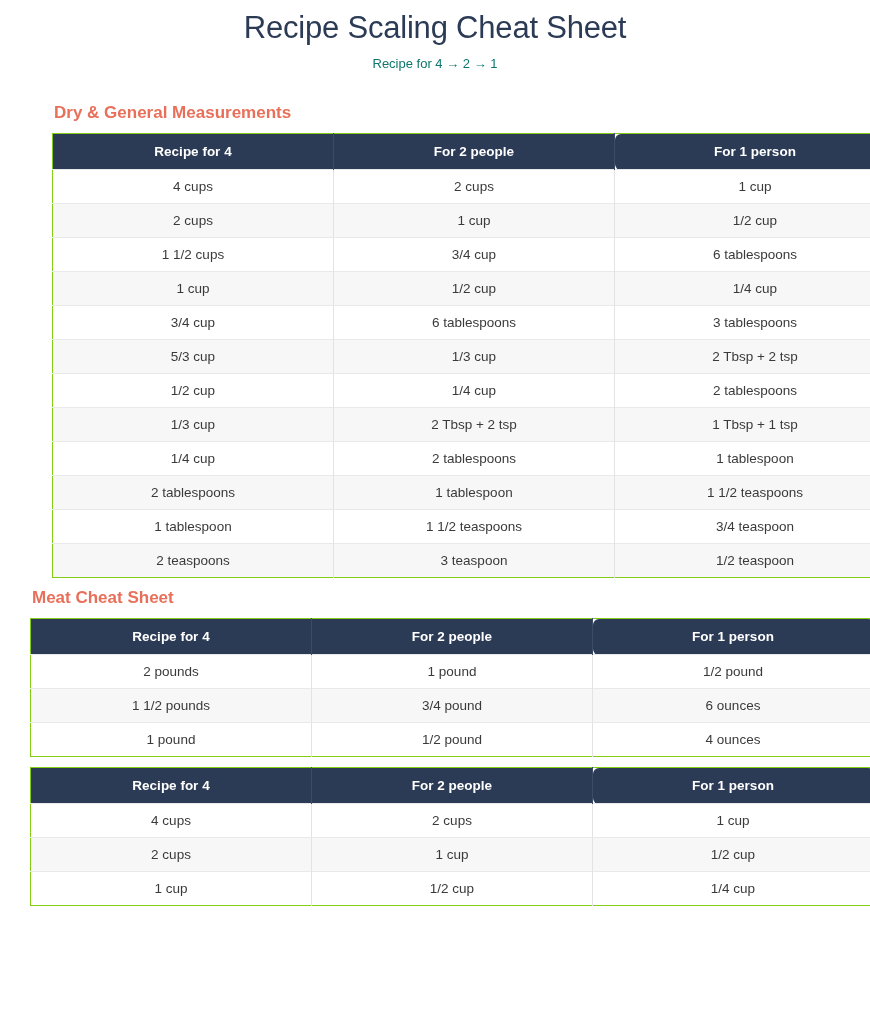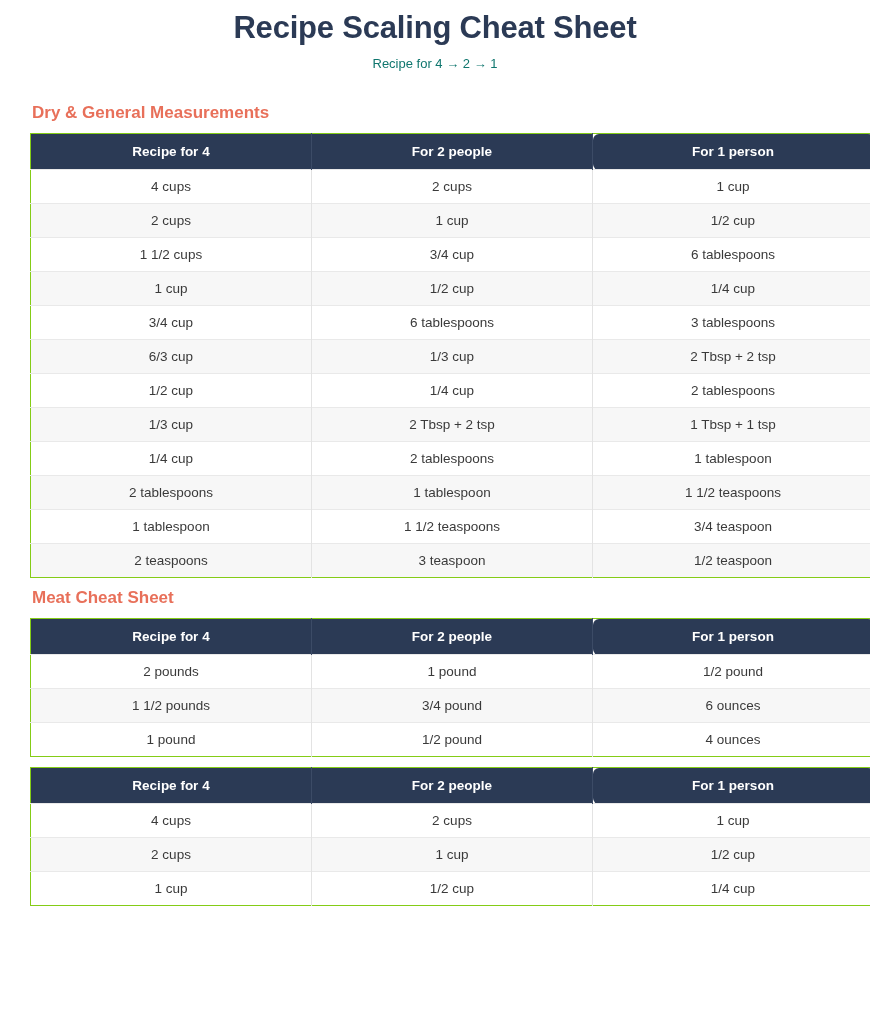--- a/index.html
+++ b/index.html
@@ -15,36 +15,37 @@
     -webkit-font-smoothing: antialiased;
   }
   .page {
     width: 870px;
     box-sizing: border-box;
     padding: 0 30px 20px 30px;
   }
   .doc-title {
     text-align: center;
     font-size: 31px;
-    font-weight: bold;
+    font-weight: normal;
     color: #2b3a55;
     margin: 10px 0 0 0;
     letter-spacing: -0.2px;
   }
   .doc-subtitle {
     text-align: center;
     font-size: 13px;
     color: #0f766e;
     margin: 10px 0 0 0;
   }
   .section {
     margin-top: 10px;
   }
   .section:first-of-type {
     margin-top: 32px;
+    margin-left: 22px;
   }
   .section-title {
     font-size: 17px;
     font-weight: bold;
     color: #e8705a;
     margin: 0 0 10px 2px;
   }
   table.cheat {
     width: 844px;
     border-collapse: collapse;
@@ -119,21 +120,21 @@
               <td>1 cup</td>
               <td>1/2 cup</td>
               <td>1/4 cup</td>
             </tr>
             <tr>
               <td>3/4 cup</td>
               <td>6 tablespoons</td>
               <td>3 tablespoons</td>
             </tr>
             <tr>
-              <td>6/3 cup</td>
+              <td>5/3 cup</td>
               <td>1/3 cup</td>
               <td>2 Tbsp + 2 tsp</td>
             </tr>
             <tr>
               <td>1/2 cup</td>
               <td>1/4 cup</td>
               <td>2 tablespoons</td>
             </tr>
             <tr>
               <td>1/3 cup</td>

